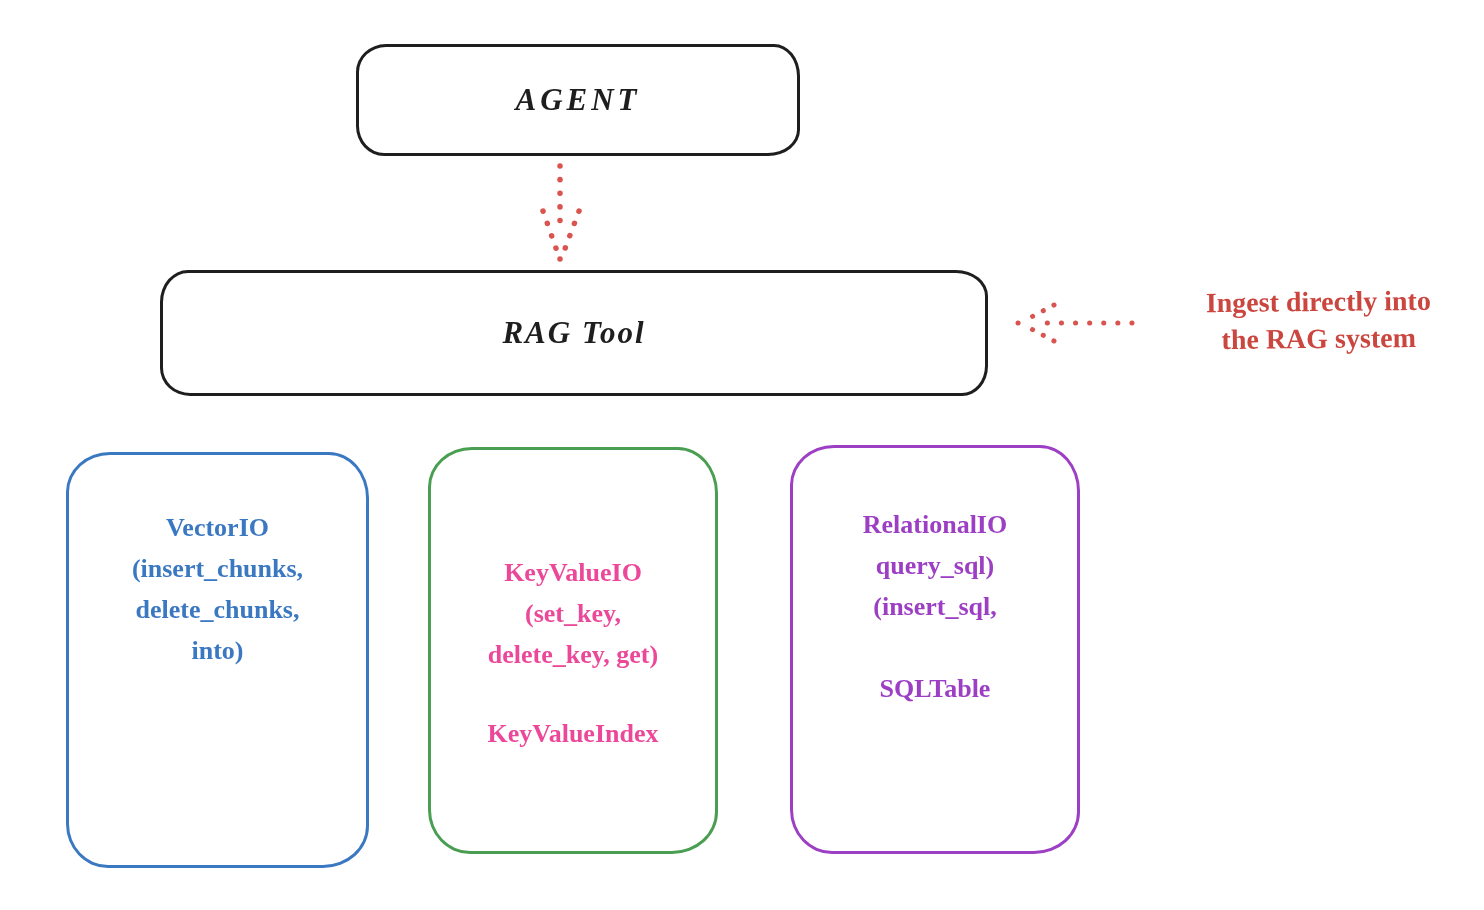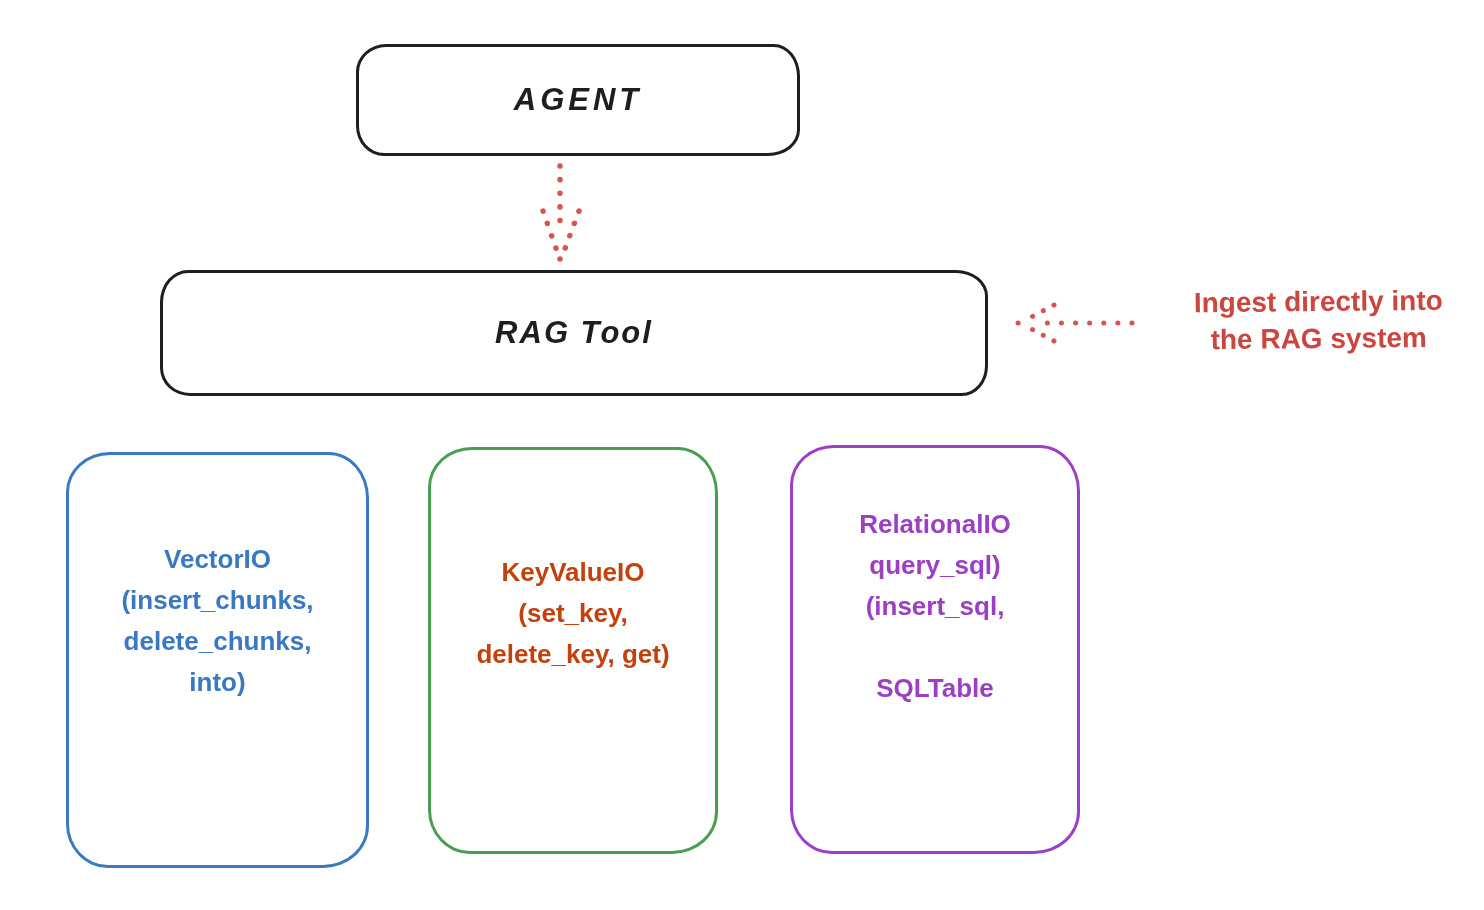--- a/index.html
+++ b/index.html
@@ -6,21 +6,21 @@
     margin: 0;
     padding: 0;
     background: #ffffff;
   }
   .canvas {
     position: relative;
     width: 1484px;
     height: 910px;
     background: #ffffff;
     overflow: hidden;
-    font-family: Liberation Sans, sans-serif;
+    font-family: Liberation Serif, serif;
   }
   .sketch-box {
     position: absolute;
     background: #ffffff;
     border: 3.5px solid #1e1e1e;
     box-sizing: border-box;
     display: flex;
     align-items: center;
     justify-content: center;
   }
@@ -52,21 +52,21 @@
   .storage-box .content {
     width: 100%;
     text-align: center;
     font-size: 26px;
     font-weight: bold;
     line-height: 41px;
   }
   .box-vector    { left: 66px;  top: 452px; width: 303px; height: 416px; }
   .box-keyvalue  { left: 428px; top: 447px; width: 290px; height: 407px; }
   .box-relational{ left: 790px; top: 445px; width: 290px; height: 409px; }
-  .box-vector .content     { padding-top: 84px;  }
+  .box-vector .content     { padding-top: 52px;  }
   .box-keyvalue .content   { padding-top: 102px; }
   .box-relational .content { padding-top: 56px; }
   .line-gap-sm { height: 37px; }
   .line-gap-md { height: 38px; }
   .line-gap-lg { height: 41px; }
   .annotation {
     position: absolute;
     left: 1146px; top: 283px;
     width: 345px;
     text-align: center;
@@ -121,25 +121,26 @@
     <div class="content" style="color: rgb(59, 120, 194);">
       <div>VectorIO</div>
       <div>(insert_chunks,</div>
       <div>delete_chunks,</div>
       <div>into)</div>
       <div class="line-gap-sm"></div>
     </div>
   </div>
 
   <div class="storage-box box-keyvalue" style="border-color: rgb(74, 158, 82);">
-    <div class="content" style="color: #c2410c;">
+    <div class="content" style="color: #ec4899;">
       <div>KeyValueIO</div>
       <div>(set_key,</div>
       <div>delete_key, get)</div>
       <div class="line-gap-md"></div>
+      <div>KeyValueIndex</div>
     </div>
   </div>
 
   <div class="storage-box box-relational" style="border-color: rgb(156, 63, 196);">
     <div class="content" style="color: rgb(156, 63, 196);">
       <div>RelationalIO</div>
       <div>query_sql)</div>
       <div>(insert_sql,</div>
       <div class="line-gap-lg"></div>
       <div>SQLTable</div>

